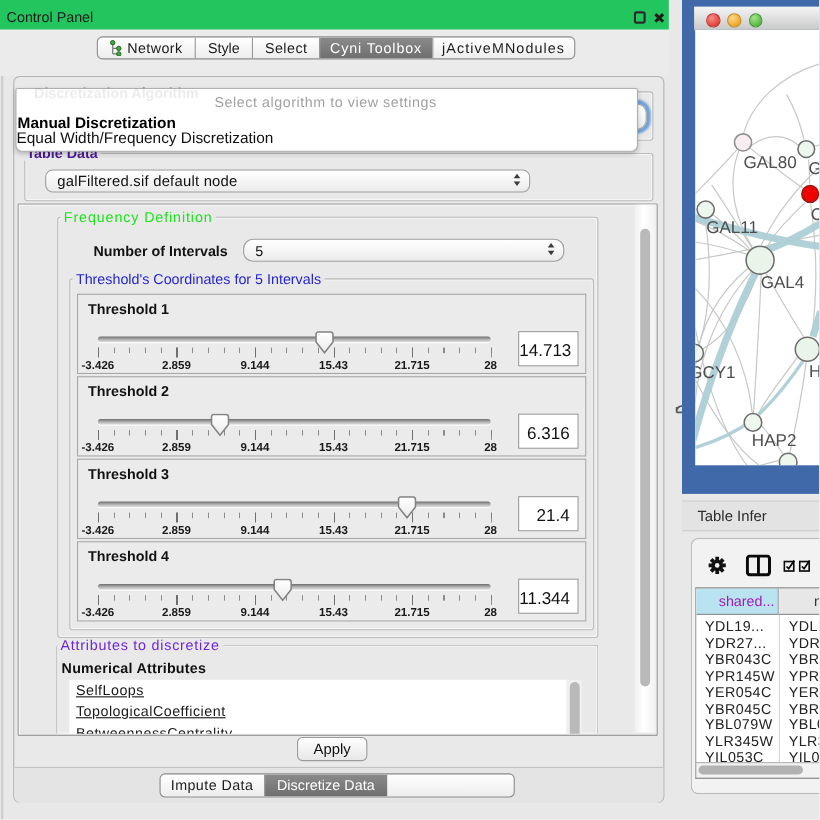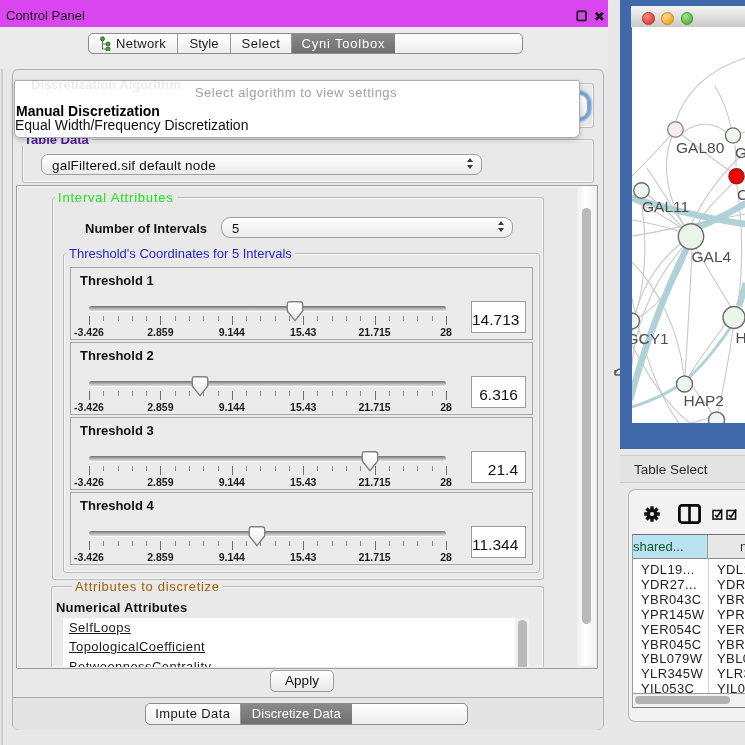--- a/index.html
+++ b/index.html
@@ -1,20 +1,20 @@
 <!DOCTYPE html>
 <html><head>
 <meta charset="utf-8">
 <style>
   html,body{margin:0;padding:0;}
   #app{position:relative;width:745px;height:745px;background:#e8e8e8;overflow:hidden;
        font-family:"Liberation Sans",sans-serif;-webkit-font-smoothing:antialiased;}
   .abs{position:absolute;}
   
-  #titlebar{left:0;top:0;width:608px;height:27px;background:#d946ef;}
+  #titlebar{left:0;top:0;width:608px;height:27px;background:#22c55e;}
   #tabband{left:0;top:27px;width:608px;height:42px;background:#ebebeb;}
   #titlebar .t{position:absolute;left:6px;top:8px;font-size:13px;color:#1a1a1a;}
   
   .seg{position:absolute;display:flex;height:21px;border:1px solid #8d8d8d;border-radius:5px;
        background:linear-gradient(#ffffff,#ededed);box-sizing:border-box;overflow:hidden;}
   .seg .s{height:100%;display:flex;align-items:center;justify-content:center;
        font-size:13px;color:#1c1c1c;border-right:1px solid #999;box-sizing:border-box;white-space:nowrap;}
   .seg .s:last-child{border-right:none;}
   .seg .sel{background:linear-gradient(#8a8a8a,#6f6f6f);color:#fff;}
   
@@ -76,20 +76,21 @@
     <div class="s" style="width:89px;letter-spacing:0.35px;">
       <svg width="11" height="15" style="margin-right:5px" viewBox="0 0 11 15">
         <path d="M2.5,3 V13 M2.5,8 H7.5 M2.5,13 H7.5" stroke="#777" stroke-width="1.1" fill="none"></path>
         <circle cx="2.5" cy="2.8" r="2" fill="#44a344" stroke="#1e6b1e" stroke-width="0.9"></circle>
         <circle cx="8" cy="8" r="2" fill="#44a344" stroke="#1e6b1e" stroke-width="0.9"></circle>
         <circle cx="8" cy="13" r="2" fill="#44a344" stroke="#1e6b1e" stroke-width="0.9"></circle>
       </svg>Network</div>
     <div class="s" style="width:53px;">Style</div>
     <div class="s" style="width:61px;letter-spacing:0.45px;">Select</div>
     <div class="s sel" style="width:103px;letter-spacing:0.8px;">Cyni Toolbox</div>
+    <div class="s" style="width:129px;letter-spacing:1px;">jActiveMNodules</div>
   </div>
 
   <div id="outer" class="abs"></div>
   <div class="abs" style="left:13px;top:697px;width:590px;height:32px;background:#e4e4e4;border-top:1px solid #ababab;border-radius:0 0 6px 6px;"></div>
 
   <div class="groupbox" style="left:22px;top:83px;width:570px;height:43px;"></div>
   <div class="abs bold" style="left:31px;top:77px;font-size:13px;color:#111;height:4px;overflow:hidden;">Discretization Algorithm</div>
   <div class="abs" style="left:30px;top:94px;width:558px;height:24px;background:linear-gradient(#ffffff,#ededed);border:1px solid #a6a6a6;border-radius:4px 9px 9px 4px;box-shadow:0 0 2px 3.5px rgba(88,148,216,.85);box-sizing:border-box;"></div>
 
   <div class="groupbox" style="left:22px;top:139px;width:570px;height:42px;"></div>
@@ -99,21 +100,21 @@
     <span class="arr" style="top:3px;">
         <span class="up"></span>
         <span class="dn"></span>
       </span>
   </div>
 
   <div id="viewport" class="abs">
   </div>
 
   <div class="groupbox" style="left:52px;top:197px;width:490px;height:381px;"></div>
-  <div class="gtitle" style="left:55px;top:191px;color:#1de21d;letter-spacing:0.8px;">Interval Attributes</div>
+  <div class="gtitle" style="left:55px;top:191px;color:#1de21d;letter-spacing:0.8px;">Frequency Definition</div>
 
   <div class="abs bold" style="left:85px;top:221px;font-size:13px;color:#111;">Number of Intervals</div>
   <div class="combo" style="left:221px;top:217px;width:292px;height:21px;border-radius:9px;">
     <span class="cv">5</span>
     <span class="arr" style="top:3px;">
         <span class="up"></span>
         <span class="dn"></span>
       </span>
   </div>
 
@@ -215,21 +216,21 @@
               <stop offset="0.55" stop-color="#f4f4f4"></stop>
               <stop offset="1" stop-color="#e8e8e8"></stop>
             </linearGradient>
           </defs>
           <path d="M3.2,0.8 H14.3 Q16.7,0.8 16.7,3.2 V10 L9,19.6 L1.3,10 V3.2 Q1.3,0.8 3.2,0.8 Z" fill="url(#tg)" stroke="#828282" stroke-width="1.4"></path>
         </svg></div>
     <div class="vfield">11.344</div>
   </div>
 
   <div class="groupbox" style="left:51px;top:586px;width:491px;height:80px;border-bottom:none;border-radius:3px 3px 0 0;"></div>
-  <div class="gtitle" style="left:72px;top:580px;color:#a16207;letter-spacing:0.7px;">Attributes to discretize</div>
+  <div class="gtitle" style="left:52px;top:580px;color:#6d28d9;letter-spacing:0.7px;">Attributes to discretize</div>
   <div class="abs bold" style="left:56px;top:600px;font-size:13px;color:#111;letter-spacing:0.2px;">Numerical Attributes</div>
   <div class="abs" style="left:63px;top:618px;width:452px;height:48.5px;background:#fff;overflow:hidden;">
     <div class="lst" style="padding:0 0 0 6px;text-decoration:underline;">SelfLoops<br>TopologicalCoefficient<br>BetweennessCentrality</div>
   </div>
   <div class="abs" style="left:515px;top:618px;width:14px;height:48.5px;background:#f0f0f0;"></div>
   <div class="vsb-thumb abs" style="left:517.5px;top:620px;width:9px;height:46.5px;border-radius:5px 5px 0 0;"></div>
 
   <div class="vsb-track abs" style="left:577px;top:186px;width:19px;height:480px;"></div>
   <div class="vsb-thumb abs" style="left:582px;top:208px;width:8.5px;height:416px;"></div>
 
@@ -317,21 +318,21 @@
         <text x="642" y="211.5">GAL11</text>
         <text x="691.5" y="262">GAL4</text>
         <text x="626.5" y="344">GCY1</text>
         <text x="735.5" y="343">H</text>
         <text x="683.5" y="405.5">HAP2</text>
       </g>
     </svg>
   </div>
 
   <div class="abs" style="left:620px;top:455px;width:125px;height:26px;background:#e3e3e3;border-top:1px solid #cdcdcd;border-bottom:1px solid #cdcdcd;">
-    <span class="abs" style="left:14px;top:6px;font-size:13.5px;color:#2a2a2a;">Table Select</span>
+    <span class="abs" style="left:14px;top:6px;font-size:13.5px;color:#2a2a2a;">Table Infer</span>
   </div>
 
   <div class="abs" id="tablewrap" style="left:628px;top:489px;width:125px;height:233px;background:#f2f2f2;border:1px solid #b8b8b8;border-radius:7px 0 0 7px;border-right:none;box-sizing:border-box;"></div>
 
   <svg class="abs" style="left:643px;top:505px;" width="18" height="18" viewBox="0 0 18 18">
     <g fill="#111">
         <circle cx="9" cy="9" r="5.4"></circle>
       <g stroke="#111" stroke-width="3.4">
         <path d="M9,1.2 L9,16.8 M1.2,9 L16.8,9 M3.5,3.5 L14.5,14.5 M14.5,3.5 L3.5,14.5" stroke-dasharray="3 9.6"></path>
       </g>
@@ -346,21 +347,21 @@
     <rect x="1" y="2.5" width="8.6" height="8.6" fill="none" stroke="#0a0a0a" stroke-width="1.5"></rect>
     <path d="M3,7 L5,9 L10,1.5" stroke="#0a0a0a" stroke-width="1.6" fill="none"></path>
   </svg>
   <svg class="abs" style="left:726px;top:508px;" width="13" height="12" viewBox="0 0 13 12">
     <rect x="1" y="2.5" width="8.6" height="8.6" fill="none" stroke="#0a0a0a" stroke-width="1.5"></rect>
     <path d="M3,7 L5,9 L10,1.5" stroke="#0a0a0a" stroke-width="1.6" fill="none"></path>
   </svg>
 
   <div class="abs" style="left:632px;top:534px;width:113px;height:160px;border:1px solid #9b9b9b;border-top:1.5px solid #6e6e6e;border-right:none;box-sizing:border-box;background:#fff;overflow:hidden;">
     <div class="abs" style="left:0;top:0;width:75px;height:24px;background:#b9e3f1;border-right:1px solid #9b9b9b;border-bottom:1px solid #8a8a8a;box-sizing:border-box;
-         font-size:13px;color:#14532d;padding-right:3px;line-height:23px;">shared...</div>
+         font-size:13px;color:#a21caf;text-align:right;padding-right:3px;line-height:23px;">shared...</div>
     <div class="abs" style="left:75px;top:0;width:38px;height:24px;background:#e7e7e7;border-bottom:1px solid #8a8a8a;box-sizing:border-box;
          font-size:13px;color:#333;line-height:23px;">
         <span style="position:absolute;left:32px;">na</span>
       </div>
     <div class="abs" style="left:75px;top:24px;width:1px;height:136px;background:#d4d4d4;"></div>
     <div class="abs" style="left:8px;top:28px;font-size:13px;letter-spacing:0.4px;color:#222;line-height:14.9px;">
       YDL19...<br>YDR27...<br>YBR043C<br>YPR145W<br>YER054C<br>YBR045C<br>YBL079W<br>YLR345W<br>YIL053C</div>
     <div class="abs" style="left:84px;top:28px;font-size:13px;letter-spacing:0.4px;color:#222;line-height:14.9px;">
       YDL1<br>YDR2<br>YBR0<br>YPR1<br>YER0<br>YBR0<br>YBL0<br>YLR3<br>YIL0</div>
   </div>

